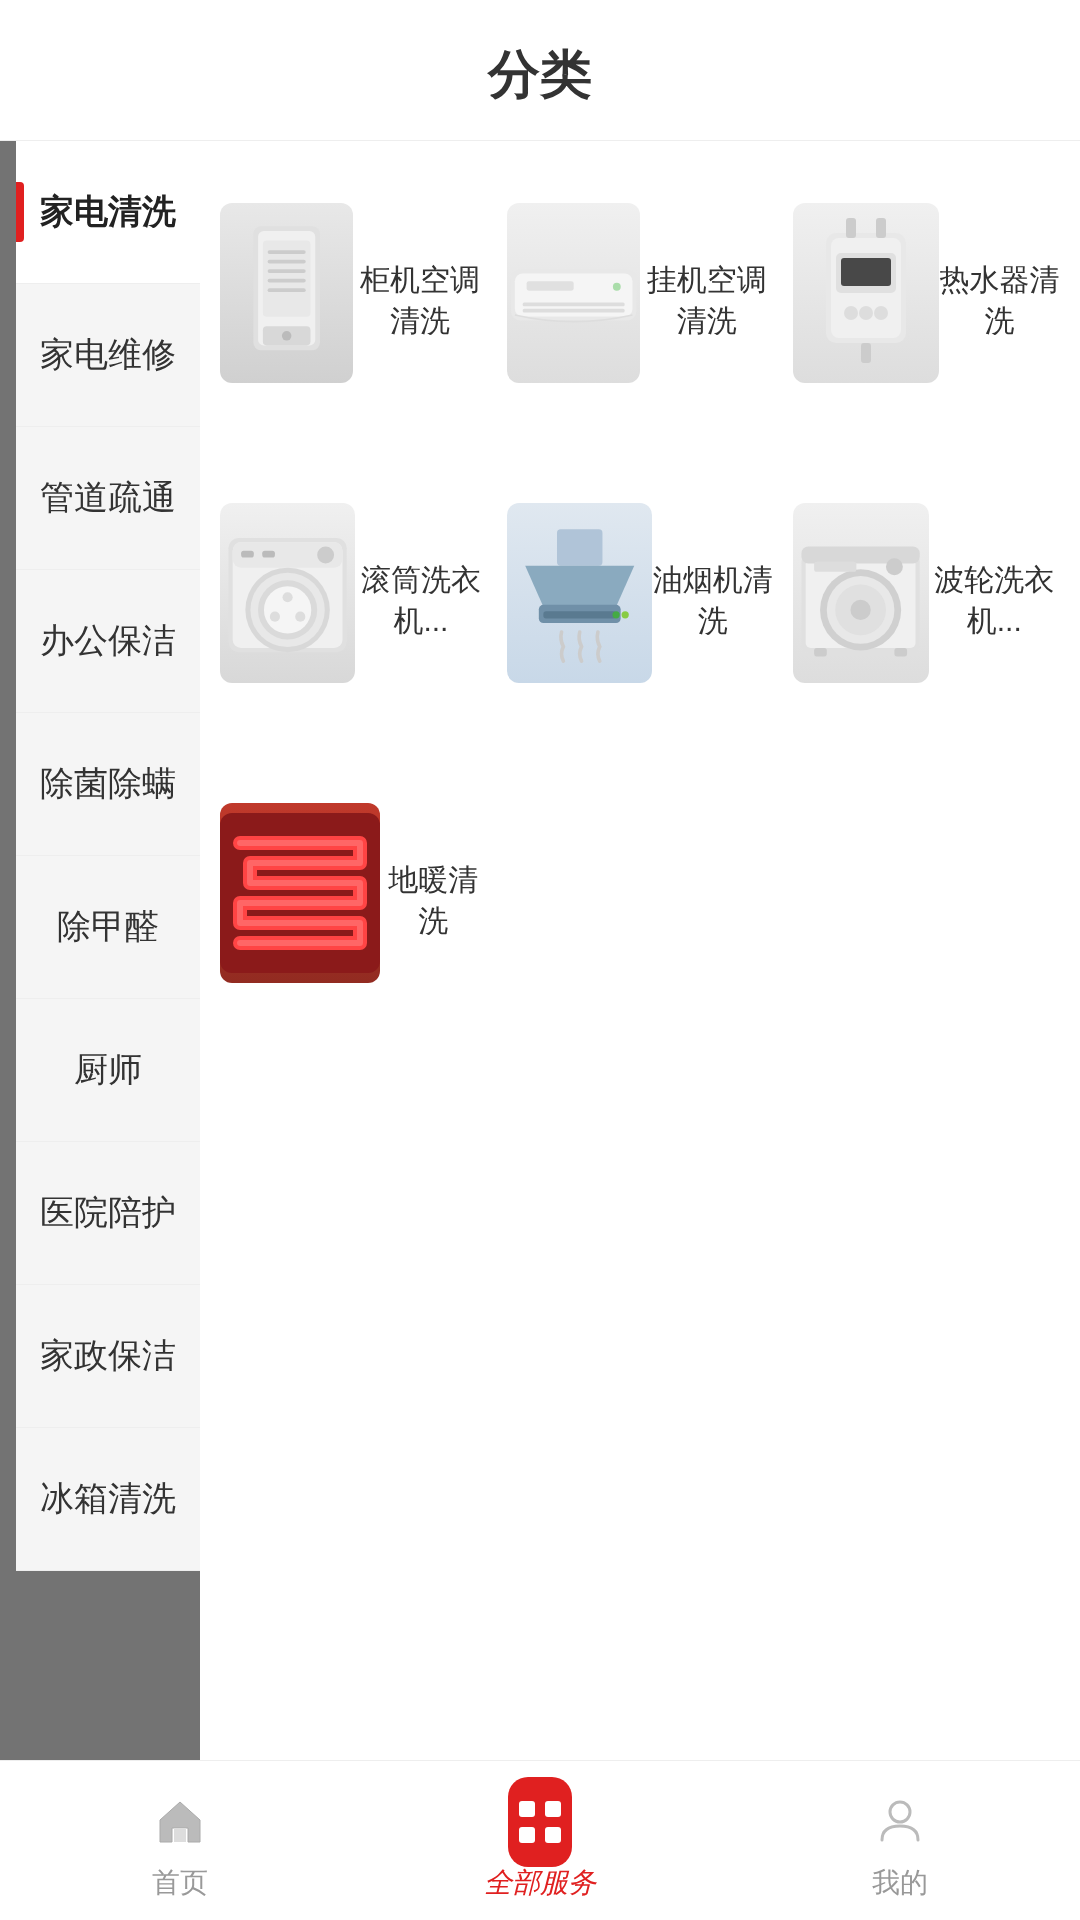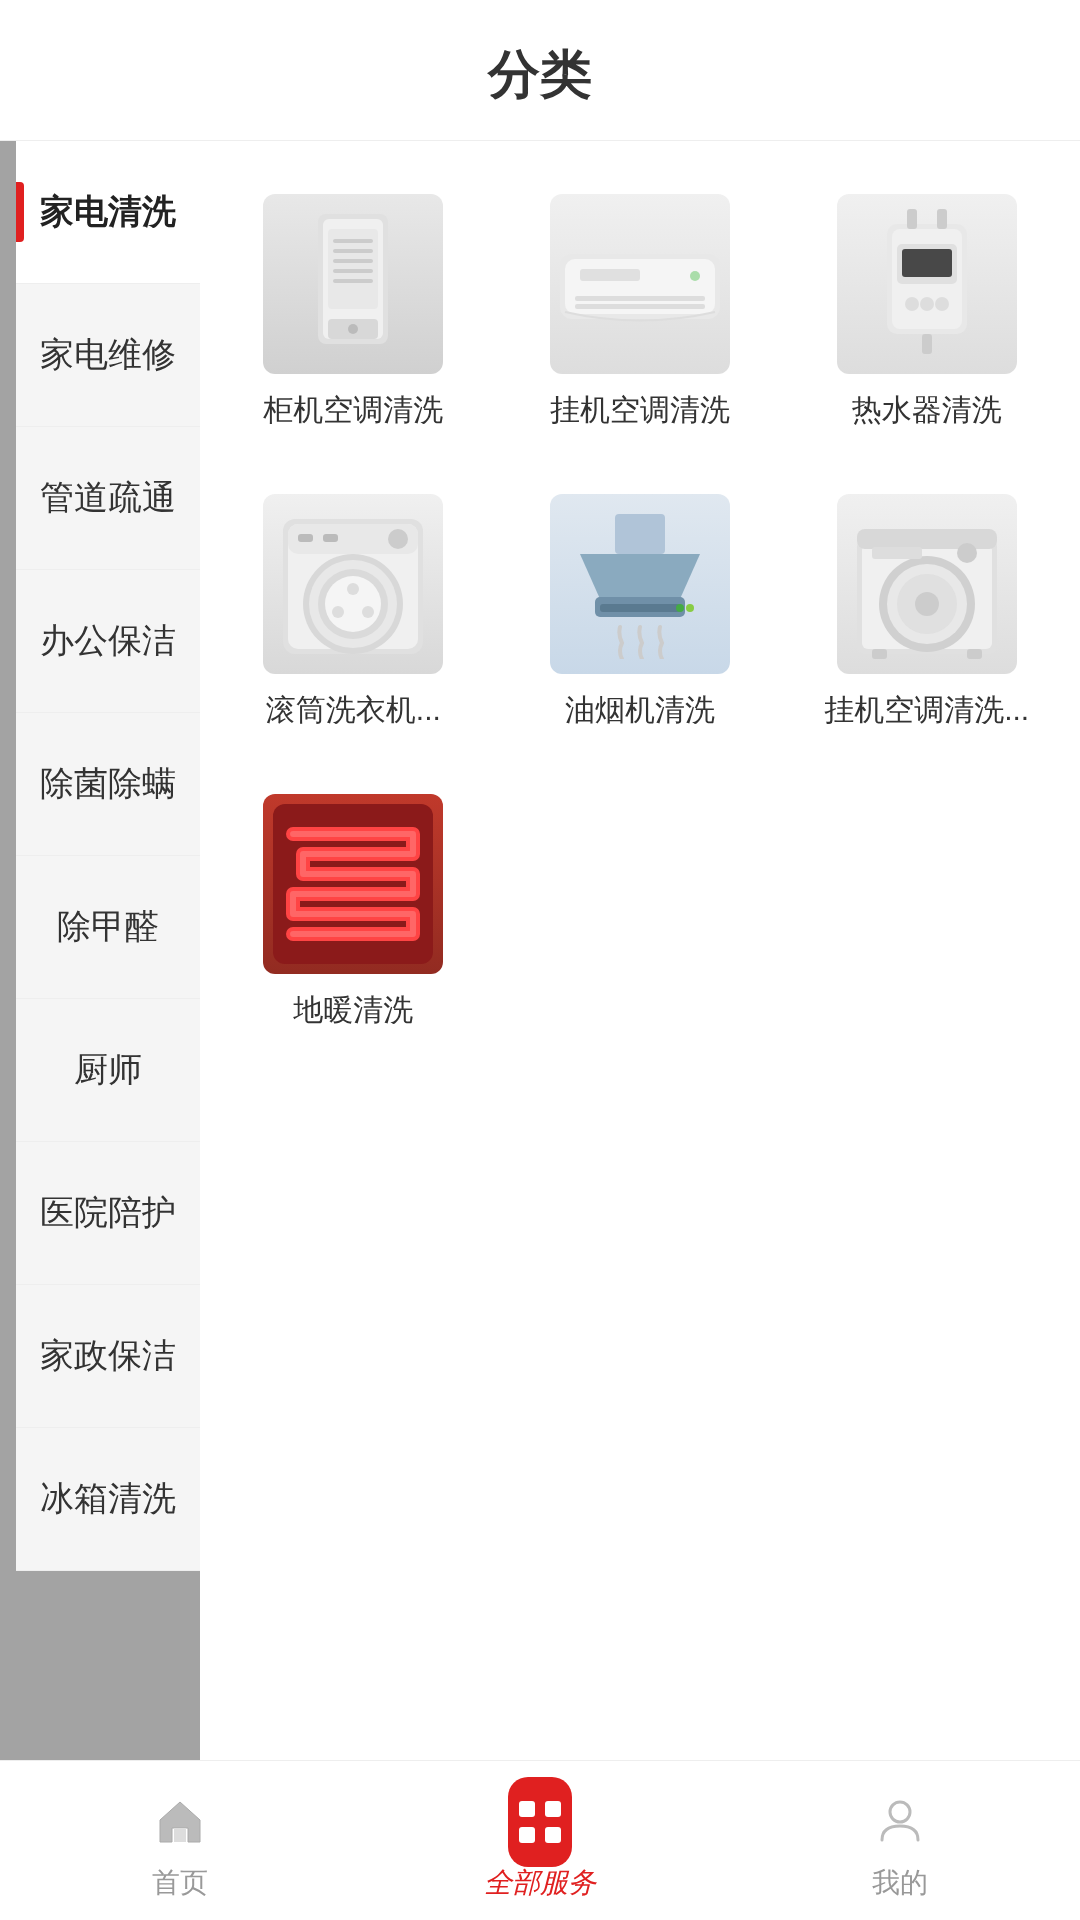--- a/index.html
+++ b/index.html
@@ -27,21 +27,21 @@
       font-weight: 700;
       color: #333;
     }
     .main-content {
       display: flex;
       height: calc(1920px - 130px - 160px);
       background: #f5f5f5;
     }
     .sidebar {
       width: 200px;
-      background: #a3a3a3;
+      background: #737373;
       overflow-y: auto;
       flex-shrink: 0;
       padding-left: 16px;
     }
     .sidebar-item {
       padding: 48px 20px;
       text-align: center;
       font-size: 34px;
       color: #333;
       background: #f5f5f5;
@@ -70,23 +70,23 @@
       background: #fff;
       padding: 30px 20px;
       overflow-y: auto;
       display: grid;
       grid-template-columns: repeat(3, 1fr);
       grid-auto-rows: 280px;
       gap: 20px;
     }
     .service-item {
       display: flex;
-      flex-direction: column;
-      align-items: center;
-      justify-content: flex-end;
+      flex-direction: row;
+      align-items: center;
+      justify-content: flex-start;
       padding-bottom: 20px;
       cursor: pointer;
     }
     .service-icon {
       width: 180px;
       height: 180px;
       display: flex;
       align-items: center;
       justify-content: center;
       margin-bottom: 16px;
@@ -338,21 +338,21 @@
 
           <circle cx="80" cy="95" r="12" fill="#ccc"></circle>
 
           <rect x="25" y="38" width="50" height="12" rx="3" fill="#ddd"></rect>
           <circle cx="120" cy="44" r="10" fill="#ccc"></circle>
 
           <rect x="25" y="140" width="15" height="10" rx="3" fill="#ccc"></rect>
           <rect x="120" y="140" width="15" height="10" rx="3" fill="#ccc"></rect>
         </svg>
       </div>
-      <span class="service-label">挂机空调清洗...</span>
+      <span class="service-label">波轮洗衣机...</span>
     </div>
 
     <div class="service-item">
       <div class="service-icon icon-floor-heat">
         <svg width="160" height="160" viewBox="0 0 160 160">
 
           <rect x="0" y="0" width="160" height="160" rx="12" fill="#8b1a1a"></rect>
 
           <path d="M20 30 L140 30 L140 50 L30 50 L30 70 L140 70 L140 90 L20 90 L20 110 L140 110 L140 130 L20 130" stroke="#ff4444" stroke-width="14" fill="none" stroke-linecap="round" stroke-linejoin="round"></path>
 

